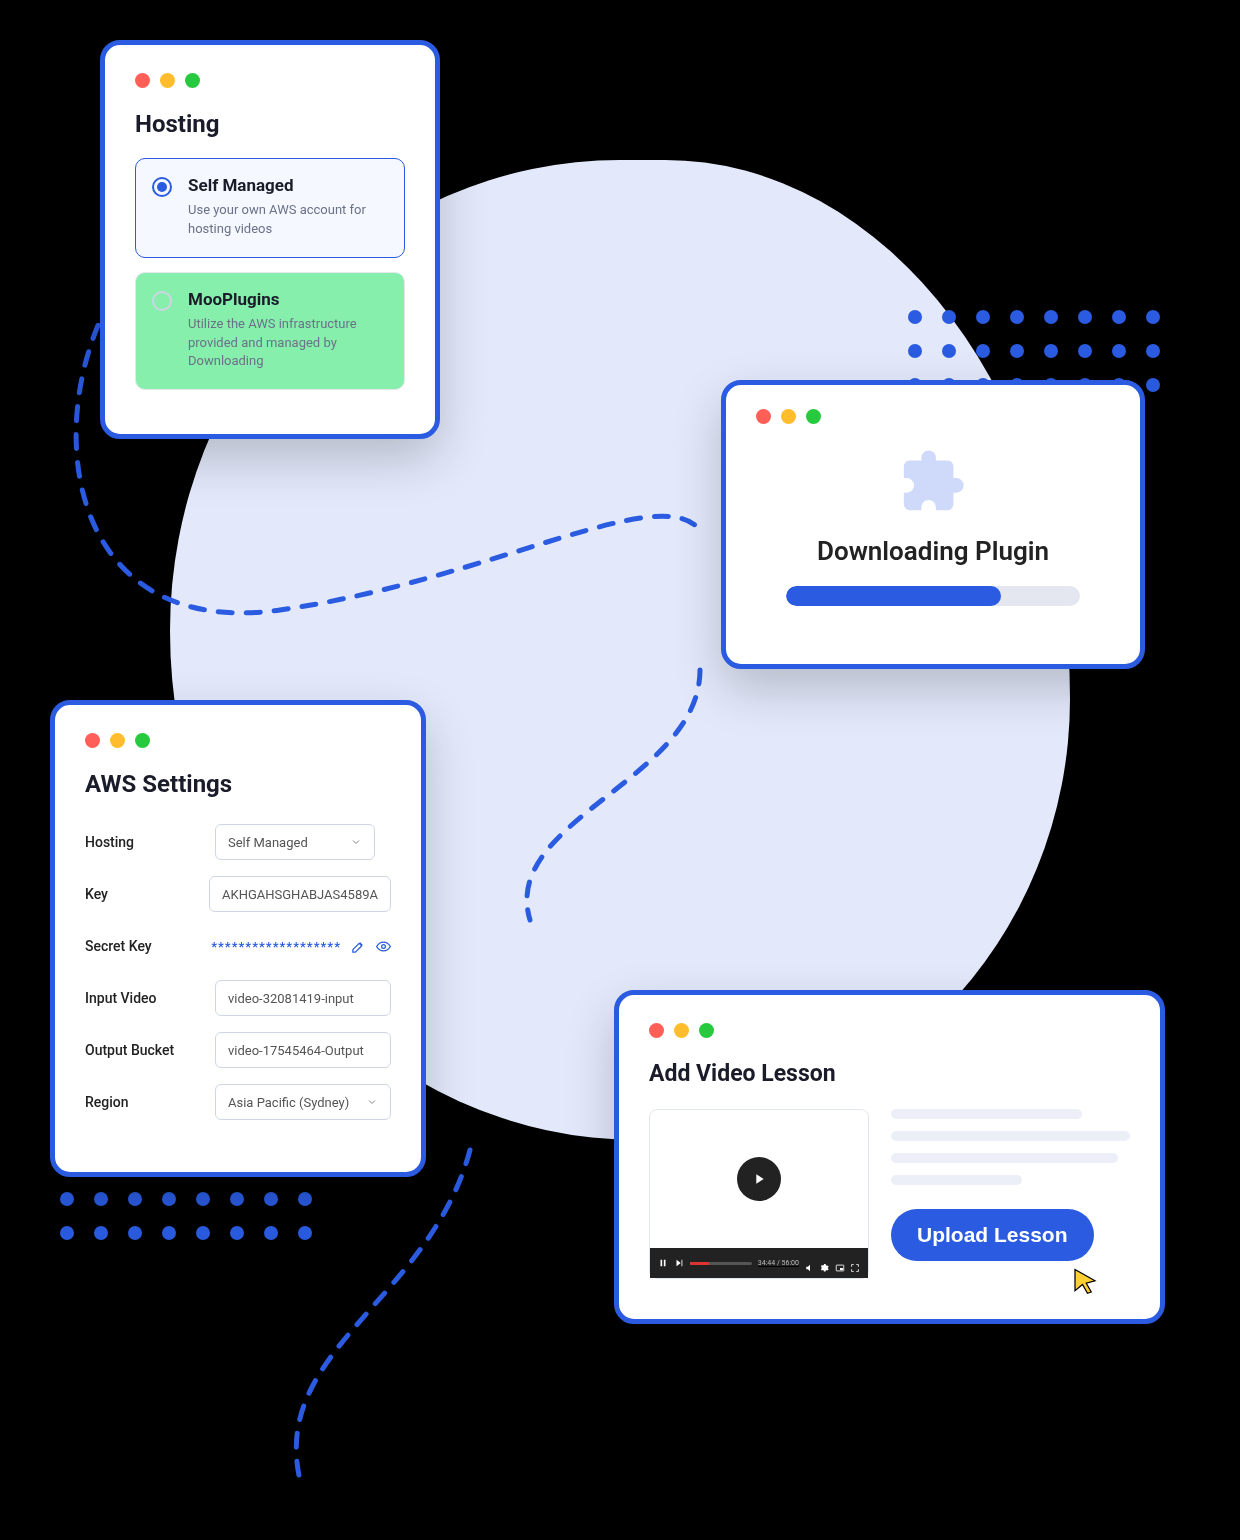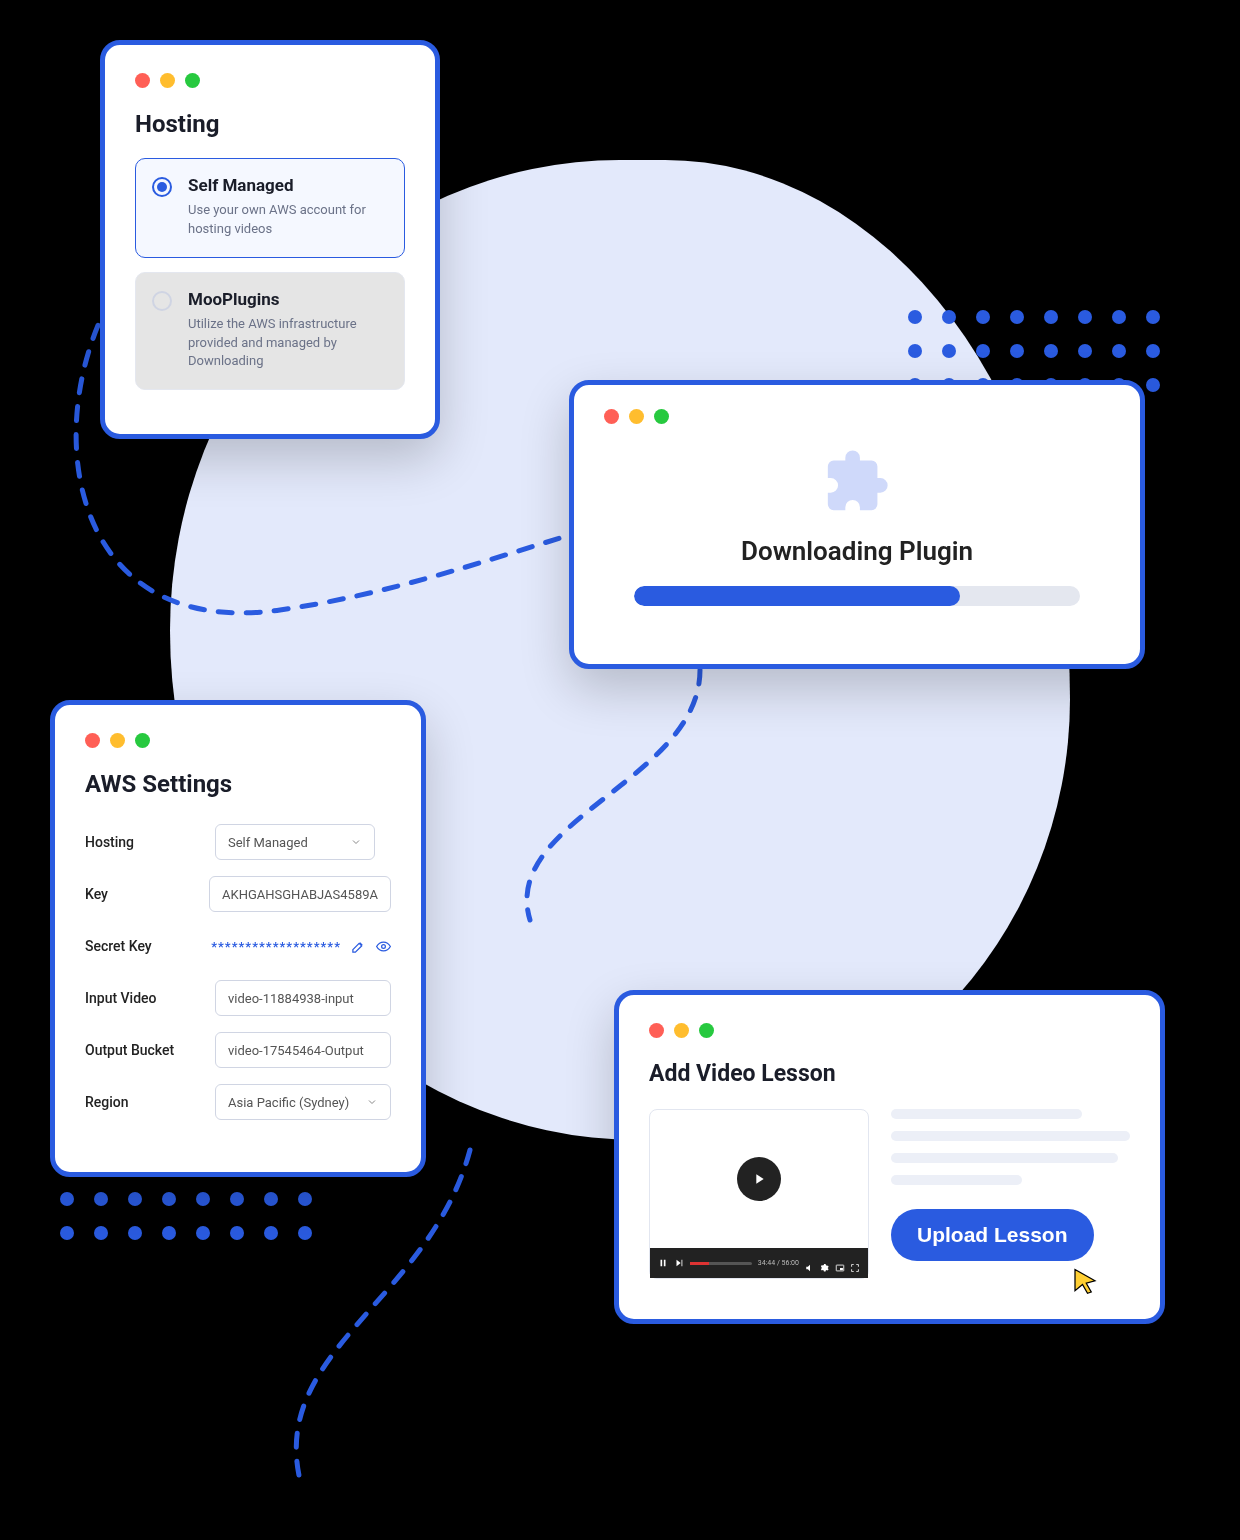--- a/index.html
+++ b/index.html
@@ -45,30 +45,30 @@
     box-shadow:0 20px 50px rgba(0,0,0,.2);
     z-index:5;
   }
   .traffic { display:flex; gap:10px; margin-bottom:22px; }
   .traffic span { width:15px; height:15px; border-radius:50%; display:block; }
   .tl-r{background:#ff5f56;} .tl-y{background:#ffbd2e;} .tl-g{background:#27c93f;}
 
   
   .win-hosting { left:100px; top:40px; width:340px; }
   .win-hosting h2 { font-size:24px; font-weight:700; color:#1a1d29; margin-bottom:20px; }
-  .opt { border:1px solid #e4e7ef; border-radius:10px; padding:16px 16px 18px 52px; position:relative; margin-bottom:14px; cursor:pointer; background:#e5e5e5;}
+  .opt { border:1px solid #e4e7ef; border-radius:10px; padding:16px 16px 18px 52px; position:relative; margin-bottom:14px; cursor:pointer; background:#86efac;}
   .opt.selected { border-color:#2a5be0; background:#f5f8ff; }
   .opt .radio { position:absolute; left:16px; top:18px; width:20px; height:20px; border-radius:50%; border:2px solid #cfd4e3;}
   .opt.selected .radio { border-color:#2a5be0;}
   .opt.selected .radio::after{content:"";position:absolute;inset:3px;border-radius:50%;background:#2a5be0;}
   .opt .ttl{font-weight:700;color:#1a1d29;font-size:17px;margin-bottom:6px;}
   .opt .desc{font-size:13px;color:#6b7288;line-height:1.45;}
 
   
-  .win-download { right:95px; top:380px; width:576px; text-align:center; padding-top:24px; padding-bottom:40px;}
+  .win-download { right:95px; top:380px; width:424px; text-align:center; padding-top:24px; padding-bottom:40px;}
   .puzzle { width:70px; height:70px; margin:10px auto 20px; display:block; }
   .win-download h3{font-size:26px;font-weight:600;color:#222;margin-bottom:20px;}
   .bar-track{height:20px;background:#e4e7ef;border-radius:20px;overflow:hidden;margin:0 30px 18px;}
   .bar-fill{height:100%;background:#2a5be0;border-radius:20px;}
   .pct{font-size:30px;font-weight:800;color:#141a38;}
 
   
   .win-aws { left:50px; top:700px; width:376px; padding-bottom:36px;}
   .win-aws h2{font-size:24px;font-weight:700;color:#1a1d29;margin-bottom:26px;}
   .frow{display:flex;align-items:center;margin-bottom:16px;}
@@ -81,21 +81,21 @@
   .sicons svg{width:15px;height:15px;stroke:#2a5be0;fill:none;stroke-width:2;}
 
   
   .win-video { right:75px; top:990px; width:551px; padding-bottom:40px;}
   .win-video h2{font-size:23px;font-weight:700;color:#1a1d29;margin-bottom:22px;}
   .vrow{display:flex;gap:22px;align-items:flex-start;}
   .player{width:220px;height:170px;border:1px solid #e2e6f0;border-radius:8px;position:relative;background:#fff;display:flex;flex-direction:column;}
   .pcanvas{flex:1;display:flex;align-items:center;justify-content:center;}
   .playbtn{width:44px;height:44px;border-radius:50%;background:#222;display:flex;align-items:center;justify-content:center;}
   .playbtn svg{width:16px;height:16px;fill:#fff;}
-  .pcr{height:30px;background:#222;display:flex;align-items:center;padding:0 8px;gap:6px;}
+  .pcr{height:30px;background:#222;display:flex;align-items:center;padding:0 8px;gap:6px;text-decoration:underline;}
   .pcr .btn{width:10px;height:10px;fill:#fff;}
   .pcr .track{flex:1;height:3px;background:#555;position:relative;border-radius:2px;}
   .pcr .track::before{content:"";position:absolute;left:0;top:0;bottom:0;width:30%;background:#d33;}
   .pcr .time{color:#bbb;font-size:7px;}
   .pcr .ricons{display:flex;gap:5px;}
   .pcr .ricons span{width:10px;height:10px;display:block;}
   .pcr .ricons svg{width:10px;height:10px;fill:#fff;}
   .meta{flex:1;}
   .ph{height:10px;background:#eceff7;border-radius:6px;margin-bottom:12px;}
   .ph.w1{width:80%;} .ph.w2{width:100%;} .ph.w3{width:95%;} .ph.w4{width:55%;}
@@ -241,21 +241,21 @@
             <path d="M1 12s4-7 11-7 11 7 11 7-4 7-11 7S1 12 1 12z"></path>
             <circle cx="12" cy="12" r="3"></circle>
           </svg>
       </span>
     </div>
   </div>
 
   <div class="frow">
     <div class="lbl">Input Video</div>
     <div class="ctrl">
-      <span>video-11884938-input</span>
+      <span>video-32081419-input</span>
     </div>
   </div>
 
   <div class="frow">
     <div class="lbl">Output Bucket</div>
     <div class="ctrl">
       <span>video-17545464-Output</span>
     </div>
   </div>
 

